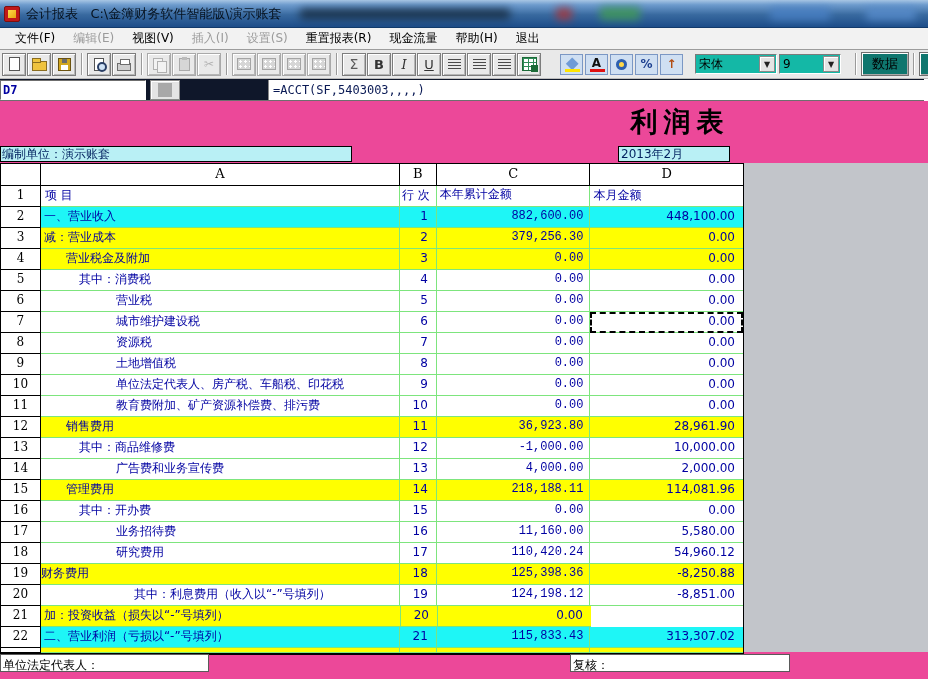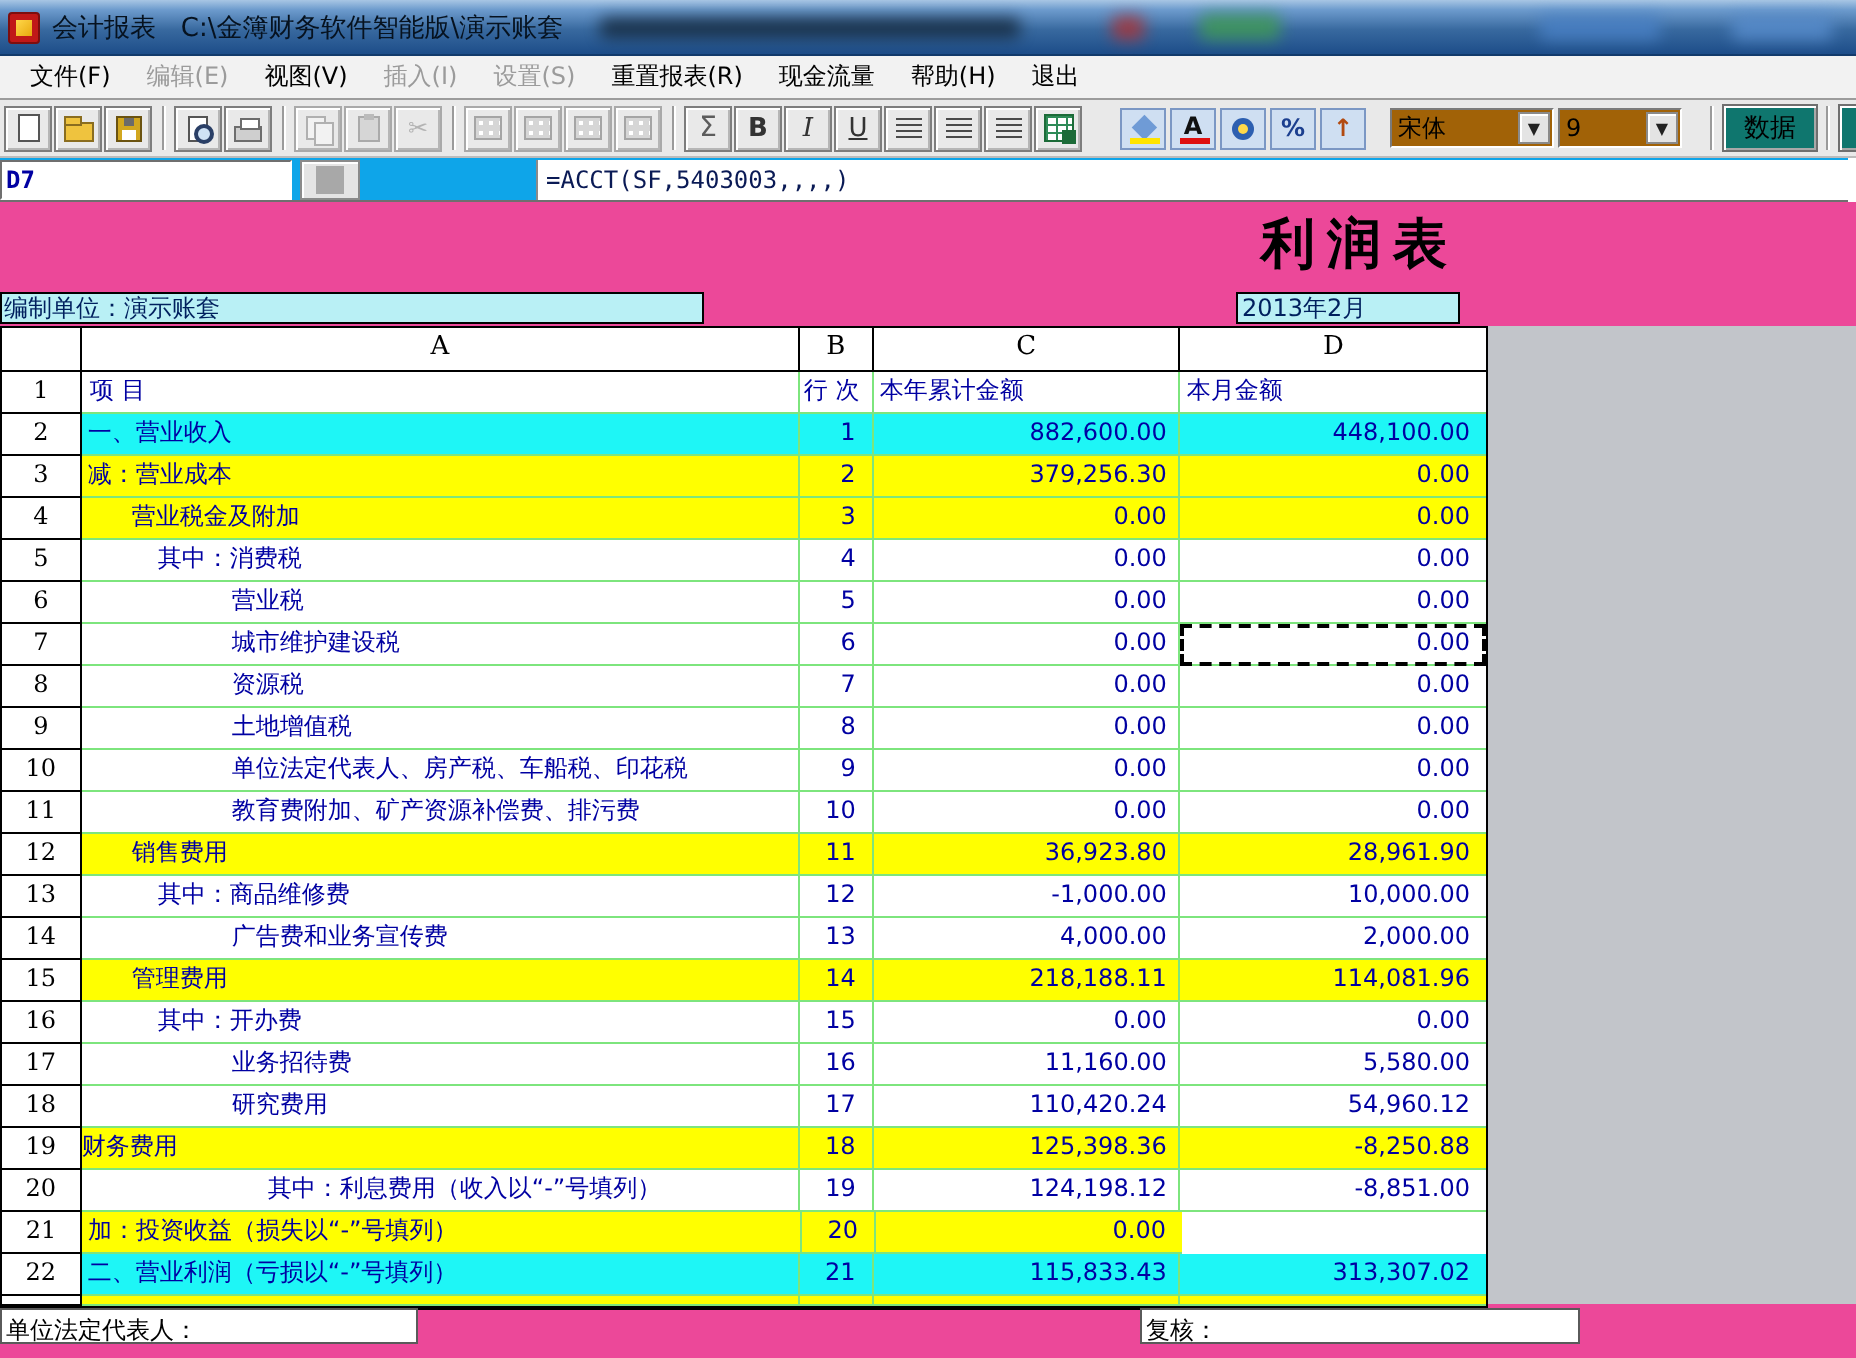--- a/index.html
+++ b/index.html
@@ -66,30 +66,30 @@
   .ic-excel::after { content:""; position:absolute; right:-2px; bottom:-2px; width:7px; height:7px; background:#1c6b38; }
   .bluebtn { width:23px; height:21px; background:#cfdff2; border:1px solid #7b97c4; display:flex; align-items:center; justify-content:center; margin-right:2px; flex:0 0 auto; position:relative; }
   .ic-fill { width:9px; height:9px; background:#6f9bd6; transform:rotate(45deg) translateY(-1px); }
   .bluebtn .bar-y { position:absolute; left:4px; bottom:2px; width:15px; height:3px; background:#ffe400; }
   .ic-fontcol { font-size:12px; font-weight:bold; color:#101010; line-height:1; margin-bottom:3px; }
   .bluebtn .bar-r { position:absolute; left:4px; bottom:2px; width:15px; height:3px; background:#e01010; }
   .ic-coin { width:11px; height:11px; border-radius:50%; background:#2d5fb0; position:relative; }
   .ic-coin::after { content:""; position:absolute; left:3px; top:3px; width:5px; height:5px; border-radius:50%; background:#ffd84a; }
   .ic-pct { font-size:12px; color:#1c3f8f; font-weight:bold; }
   .ic-up { font-size:12px; color:#b24a10; font-weight:bold; }
-  .combo { height:20px; background:#a16207; border:1px solid; border-color:#7a7a7a #fff #fff #7a7a7a;
+  .combo { height:20px; background:#14b8a6; border:1px solid; border-color:#7a7a7a #fff #fff #7a7a7a;
     display:flex; align-items:center; justify-content:space-between; font-size:12px; padding-left:3px; flex:0 0 auto; }
   .combo .arrow { width:16px; height:16px; margin-right:1px; background:#e4e4e4; border:1px solid #8a8a8a;
     box-shadow:inset 1px 1px 0 #fff; font-size:8px; display:flex; align-items:center; justify-content:center; color:#222; }
   .pushbtn { height:24px; background:#0f766e; border:1px solid #6f6f6f;
     box-shadow:inset 1px 1px 0 #fff, inset -1px -1px 0 #a8a8a8;
     font-size:13px; color:#000; display:flex; align-items:center; justify-content:center; flex:0 0 auto; padding:0 10px; }
 
   
-  .formulabar { position:absolute; left:0; top:79px; width:924px; height:22px; background:#0ea5e9;
+  .formulabar { position:absolute; left:0; top:79px; width:924px; height:22px; background:#0f172a;
     border-bottom:1px solid #6f6f6f; display:flex; align-items:center; }
   .cellref { width:146px; height:20px; background:#fff; border:1px solid; border-color:#6f6f6f #fff #fff #6f6f6f;
     font-size:12px; font-weight:bold; color:#0000a2; padding:2px 0 0 2px; font-family:"DejaVu Sans Mono",monospace; }
   .fxbtn { width:30px; height:20px; margin-left:4px; background:#e4e4e4; border:1px solid #8a8a8a;
     box-shadow:inset 1px 1px 0 #fff; display:flex; align-items:center; justify-content:center; }
   .fxbtn .inner { width:14px; height:14px; background:#a8a8a8; }
   .formula-field { position:absolute; left:268px; top:1px; width:660px; height:20px; background:#fff;
     border-left:1px solid #8a8a8a; font-size:12px; color:#0a1a55; padding:3px 0 0 4px;
     font-family:"DejaVu Sans Mono",monospace; white-space:pre; }
 
@@ -103,21 +103,21 @@
   .period-cell { position:absolute; left:618px; top:45px; width:112px; height:16px; background:#b9f0f5;
     border:1px solid #000; font-size:12px; color:#00205e; padding:1px 0 0 2px; line-height:13px; }
 
   
   #grid { position:absolute; left:0; top:62px; width:744px; border:1px solid #000; border-bottom-width:2px; background:#fff; }
   .grow { display:flex; height:21px; }
   .grow.letters { height:22px; }
   .grow.partial { height:5px; }
   .gc { height:100%; overflow:hidden; white-space:nowrap; font-size:12px; line-height:19px;
     border-right:1px solid #7de57d; border-bottom:1px solid #7de57d; color:#0000a2; }
-  .c0 { width:40px; } .cA { width:360px; } .cB { width:37px; } .cC { width:154px; } .cD { width:153px; border-right:none; }
+  .c0 { width:40px; } .cA { width:360px; } .cB { width:37px; } .cC { width:154px;font-family:Liberation Mono, monospace; } .cD { width:153px; border-right:none; }
   .rowhead { border-right:1px solid #000; border-bottom:1px solid #000; color:#000; text-align:center;
     font-family:"DejaVu Serif","Liberation Serif",serif; background:#fff; }
   .letters .gc { border-right:1px solid #000; border-bottom:1px solid #000; color:#000; text-align:center;
     font-family:"DejaVu Serif","Liberation Serif",serif; font-size:13px; line-height:20px; background:#fff; }
   .letters .cD { border-right:none; }
   .num { text-align:right; padding-right:6px; }
   .cB.num { padding-right:8px; }
   .cD.num { padding-right:8px; }
   .bg-cyan { background:#1ef6f6; }
   .bg-yellow { background:#ffff00; }

